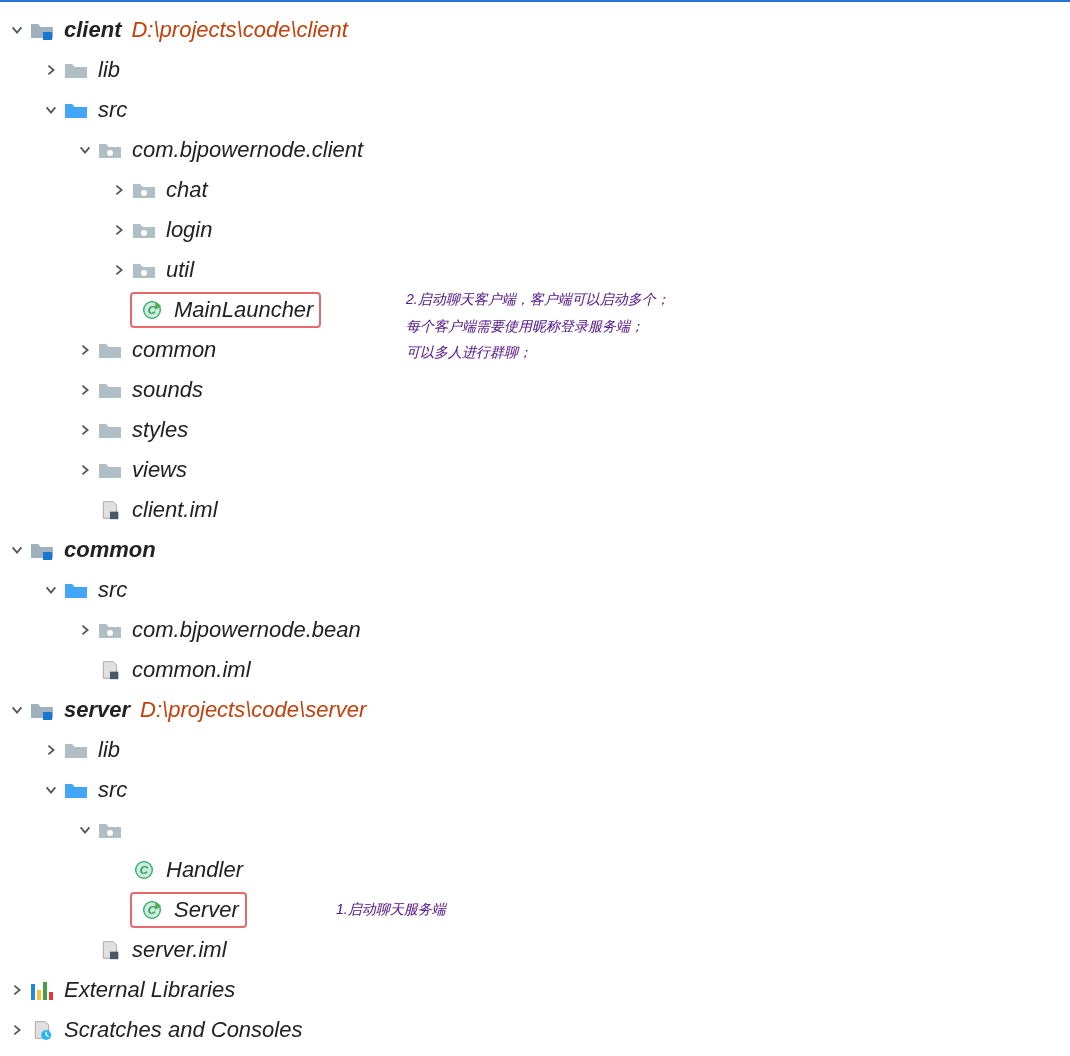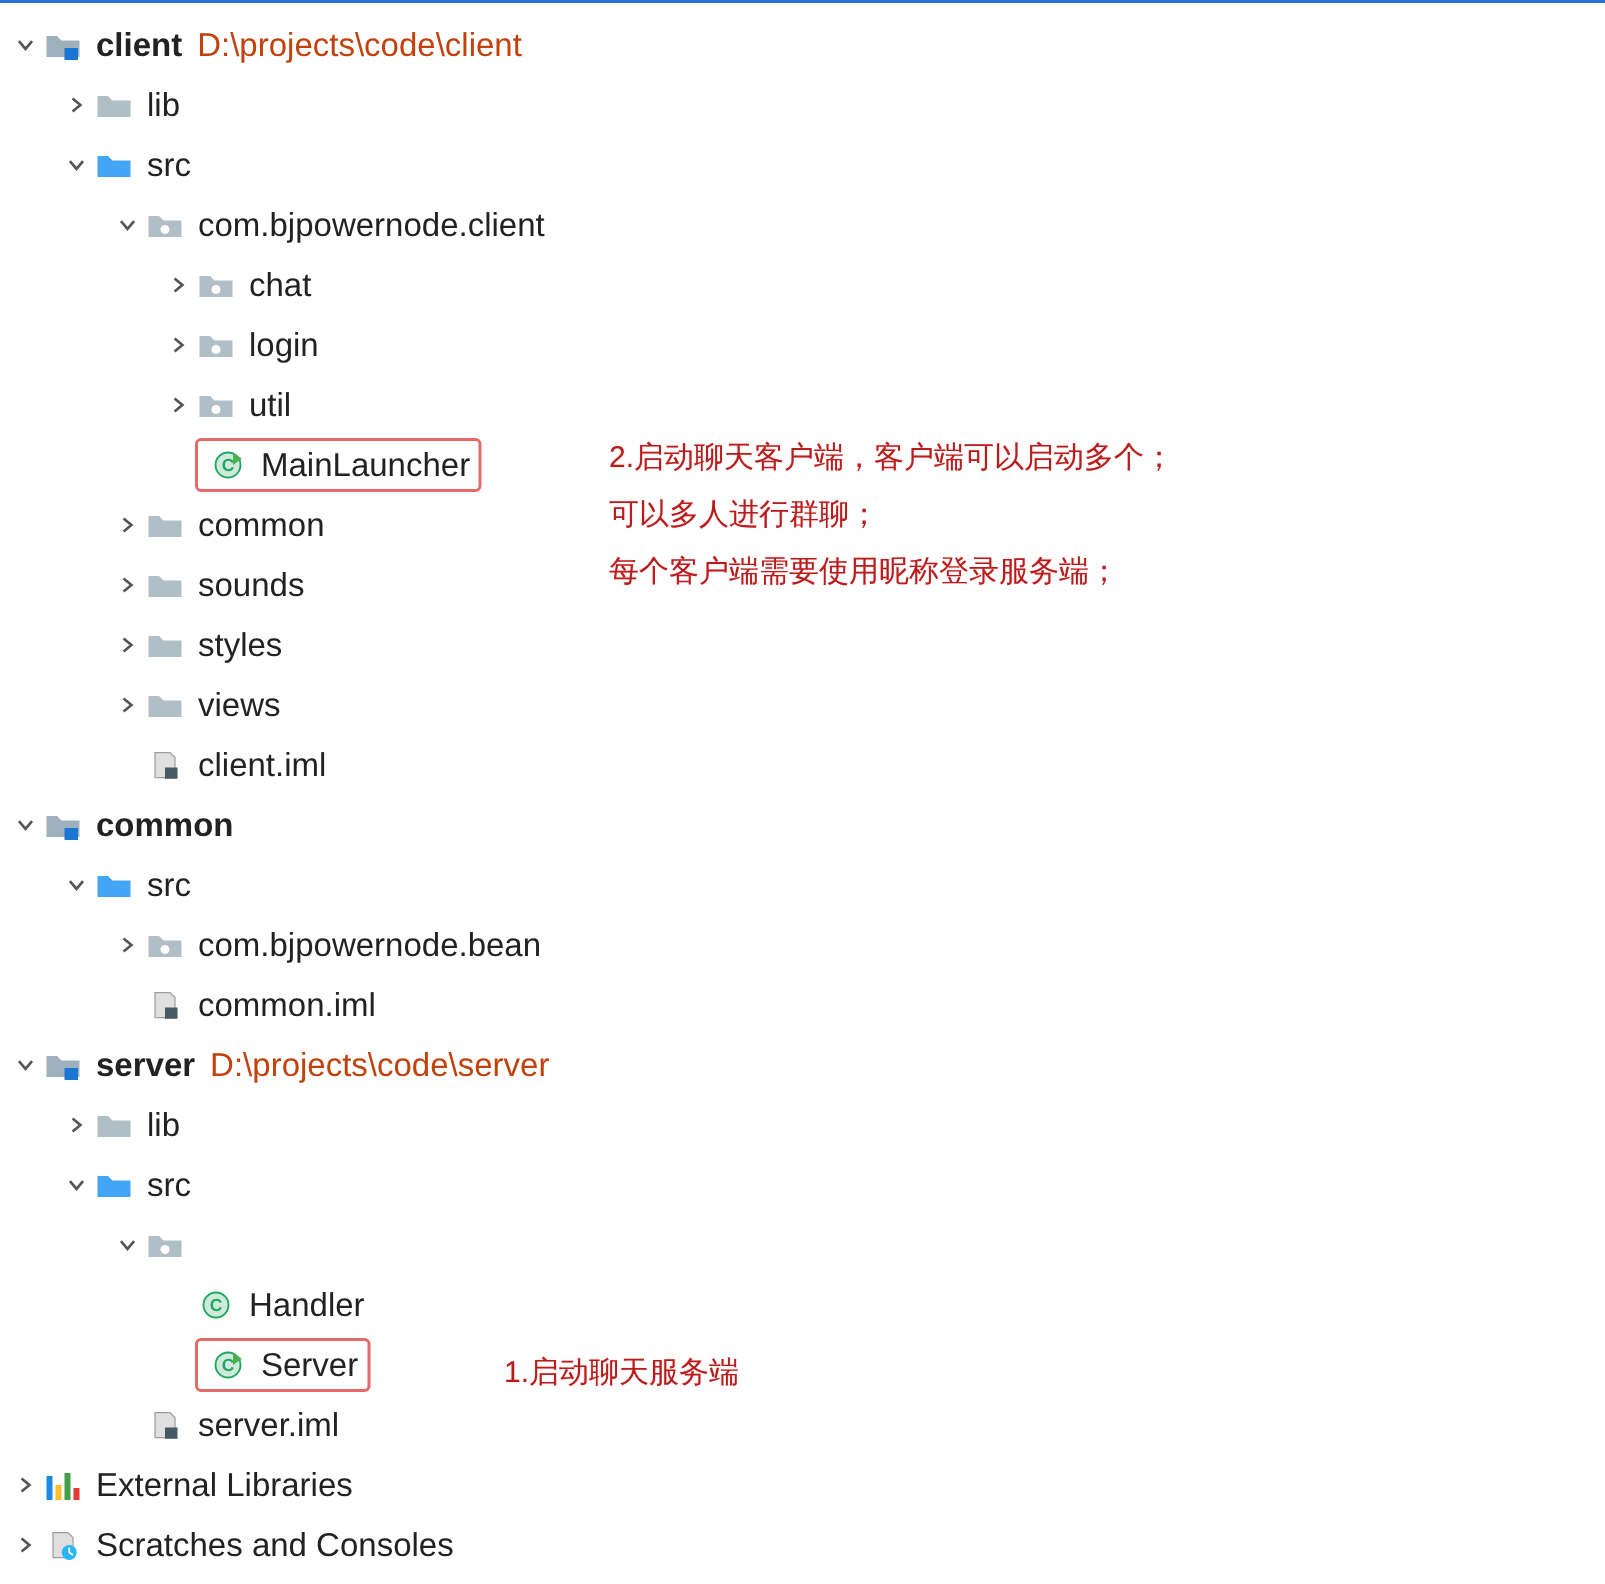--- a/index.html
+++ b/index.html
@@ -12,20 +12,21 @@
     background: #fff;
     width: 1070px;
     border-top: 2px solid #2a73d6;
   }
   .row {
     display: flex;
     align-items: center;
     height: 40px;
     position: relative;
     white-space: nowrap;
+    font-style: italic;
   }
   .indent { display: inline-block; width: 34px; flex: 0 0 34px; }
   .arrow {
     display: inline-flex;
     width: 22px;
     flex: 0 0 22px;
     justify-content: center;
     align-items: center;
     cursor: pointer;
     color: #555;
@@ -47,22 +48,22 @@
   .highlight-box {
     border: 2px solid #e66a6a;
     border-radius: 4px;
     padding: 0 6px;
     display: inline-flex;
     align-items: center;
     height: 36px;
   }
   .annotation {
     position: absolute;
-    color: #b91c1c;
-    font-size: 20px;
+    color: #4c1d95;
+    font-size: 14px;
     line-height: 1.9;
     font-weight: 400;
     text-shadow: 0 0 1px rgba(232,86,86,0.3);
   }
   
   .icon svg { width: 24px; height: 20px; }
   
   .bars { display:inline-flex; gap:2px; align-items:flex-end; height:20px; }
   .bars span { display:block; width:4px; background:#1e88e5; }
   .bars span:nth-child(1){height:16px;background:#1e88e5;}
@@ -234,22 +235,22 @@
   <span class="highlight-box">
     <span class="icon">
         <svg viewBox="0 0 24 24">
           <use href="#class-run-icon"></use>
         </svg>
       </span>
     <span class="label">MainLauncher</span>
   </span>
   <div class="annotation" style="left:400px; top:-4px;">
     <div>2.启动聊天客户端，客户端可以启动多个；</div>
+    <div>每个客户端需要使用昵称登录服务端；</div>
     <div>可以多人进行群聊；</div>
-    <div>每个客户端需要使用昵称登录服务端；</div>
   </div>
 </div>
 
 <div class="row">
   <span class="indent"></span>
     <span class="indent"></span>
   <span class="arrow">
       <svg>
         <use href="#chev-right"></use>
       </svg>

